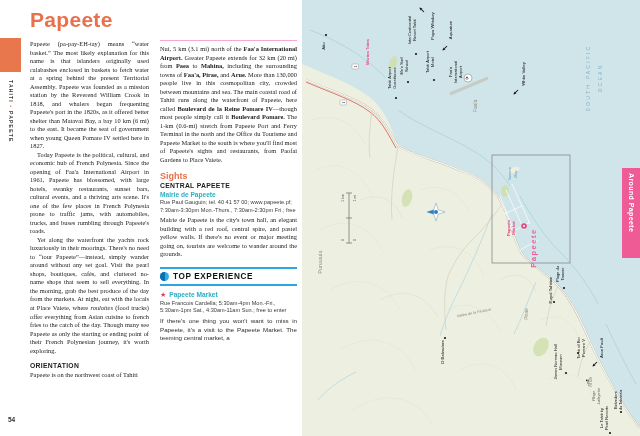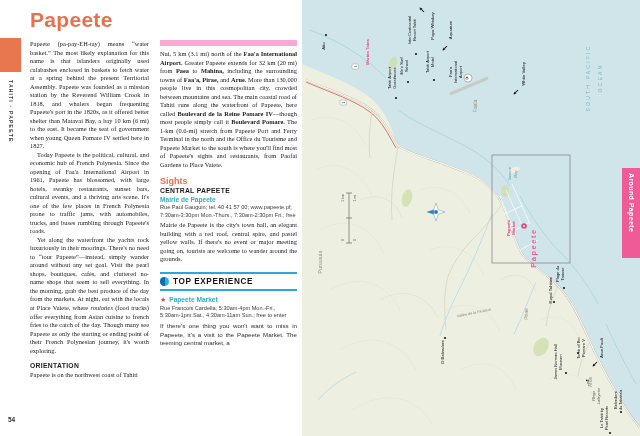--- a/index.html
+++ b/index.html
@@ -12,21 +12,21 @@
       white-space:nowrap;font-family:"Liberation Sans",sans-serif;font-size:5px;font-weight:bold;
       letter-spacing:1.2px;color:#3a3a3a;}
   .spine-text .sep{color:#e8774e;}
   .page-num{position:absolute;left:8px;top:416px;font-family:"Liberation Sans",sans-serif;
       font-size:6.5px;font-weight:bold;color:#333;}
   .content{position:absolute;left:30px;top:8px;width:267px;}
   .title{font-family:"Liberation Sans",sans-serif;font-weight:bold;font-size:21px;
       color:#e8714b;letter-spacing:0.3px;margin:0 0 8px 0;}
   .cols{display:flex;gap:11px;}
   .col1{width:119px;}
-  .col2{width:137px;border-top:6px solid #f9a8d4;padding-top:4px;}
+  .col2{width:137px;border-top:1px solid #f9a8d4;padding-top:4px;}
   .body-p{font-size:6.4px;line-height:1.33;text-align:justify;margin:0;}
   .body-p + .body-p{text-indent:7px;}
   .b{font-weight:bold;}
   .i{font-style:italic;}
   .orient-h{font-family:"Liberation Sans",sans-serif;font-weight:bold;font-size:6.8px;
       letter-spacing:0.3px;margin:7px 0 2px 0;}
   .sights-h{font-family:"Liberation Sans",sans-serif;font-weight:bold;font-size:9px;
       color:#e8714b;margin:7px 0 1px 0;}
   .central-h{font-family:"Liberation Sans",sans-serif;font-weight:bold;font-size:6.8px;
       letter-spacing:0.3px;margin:0 0 2px 0;}

